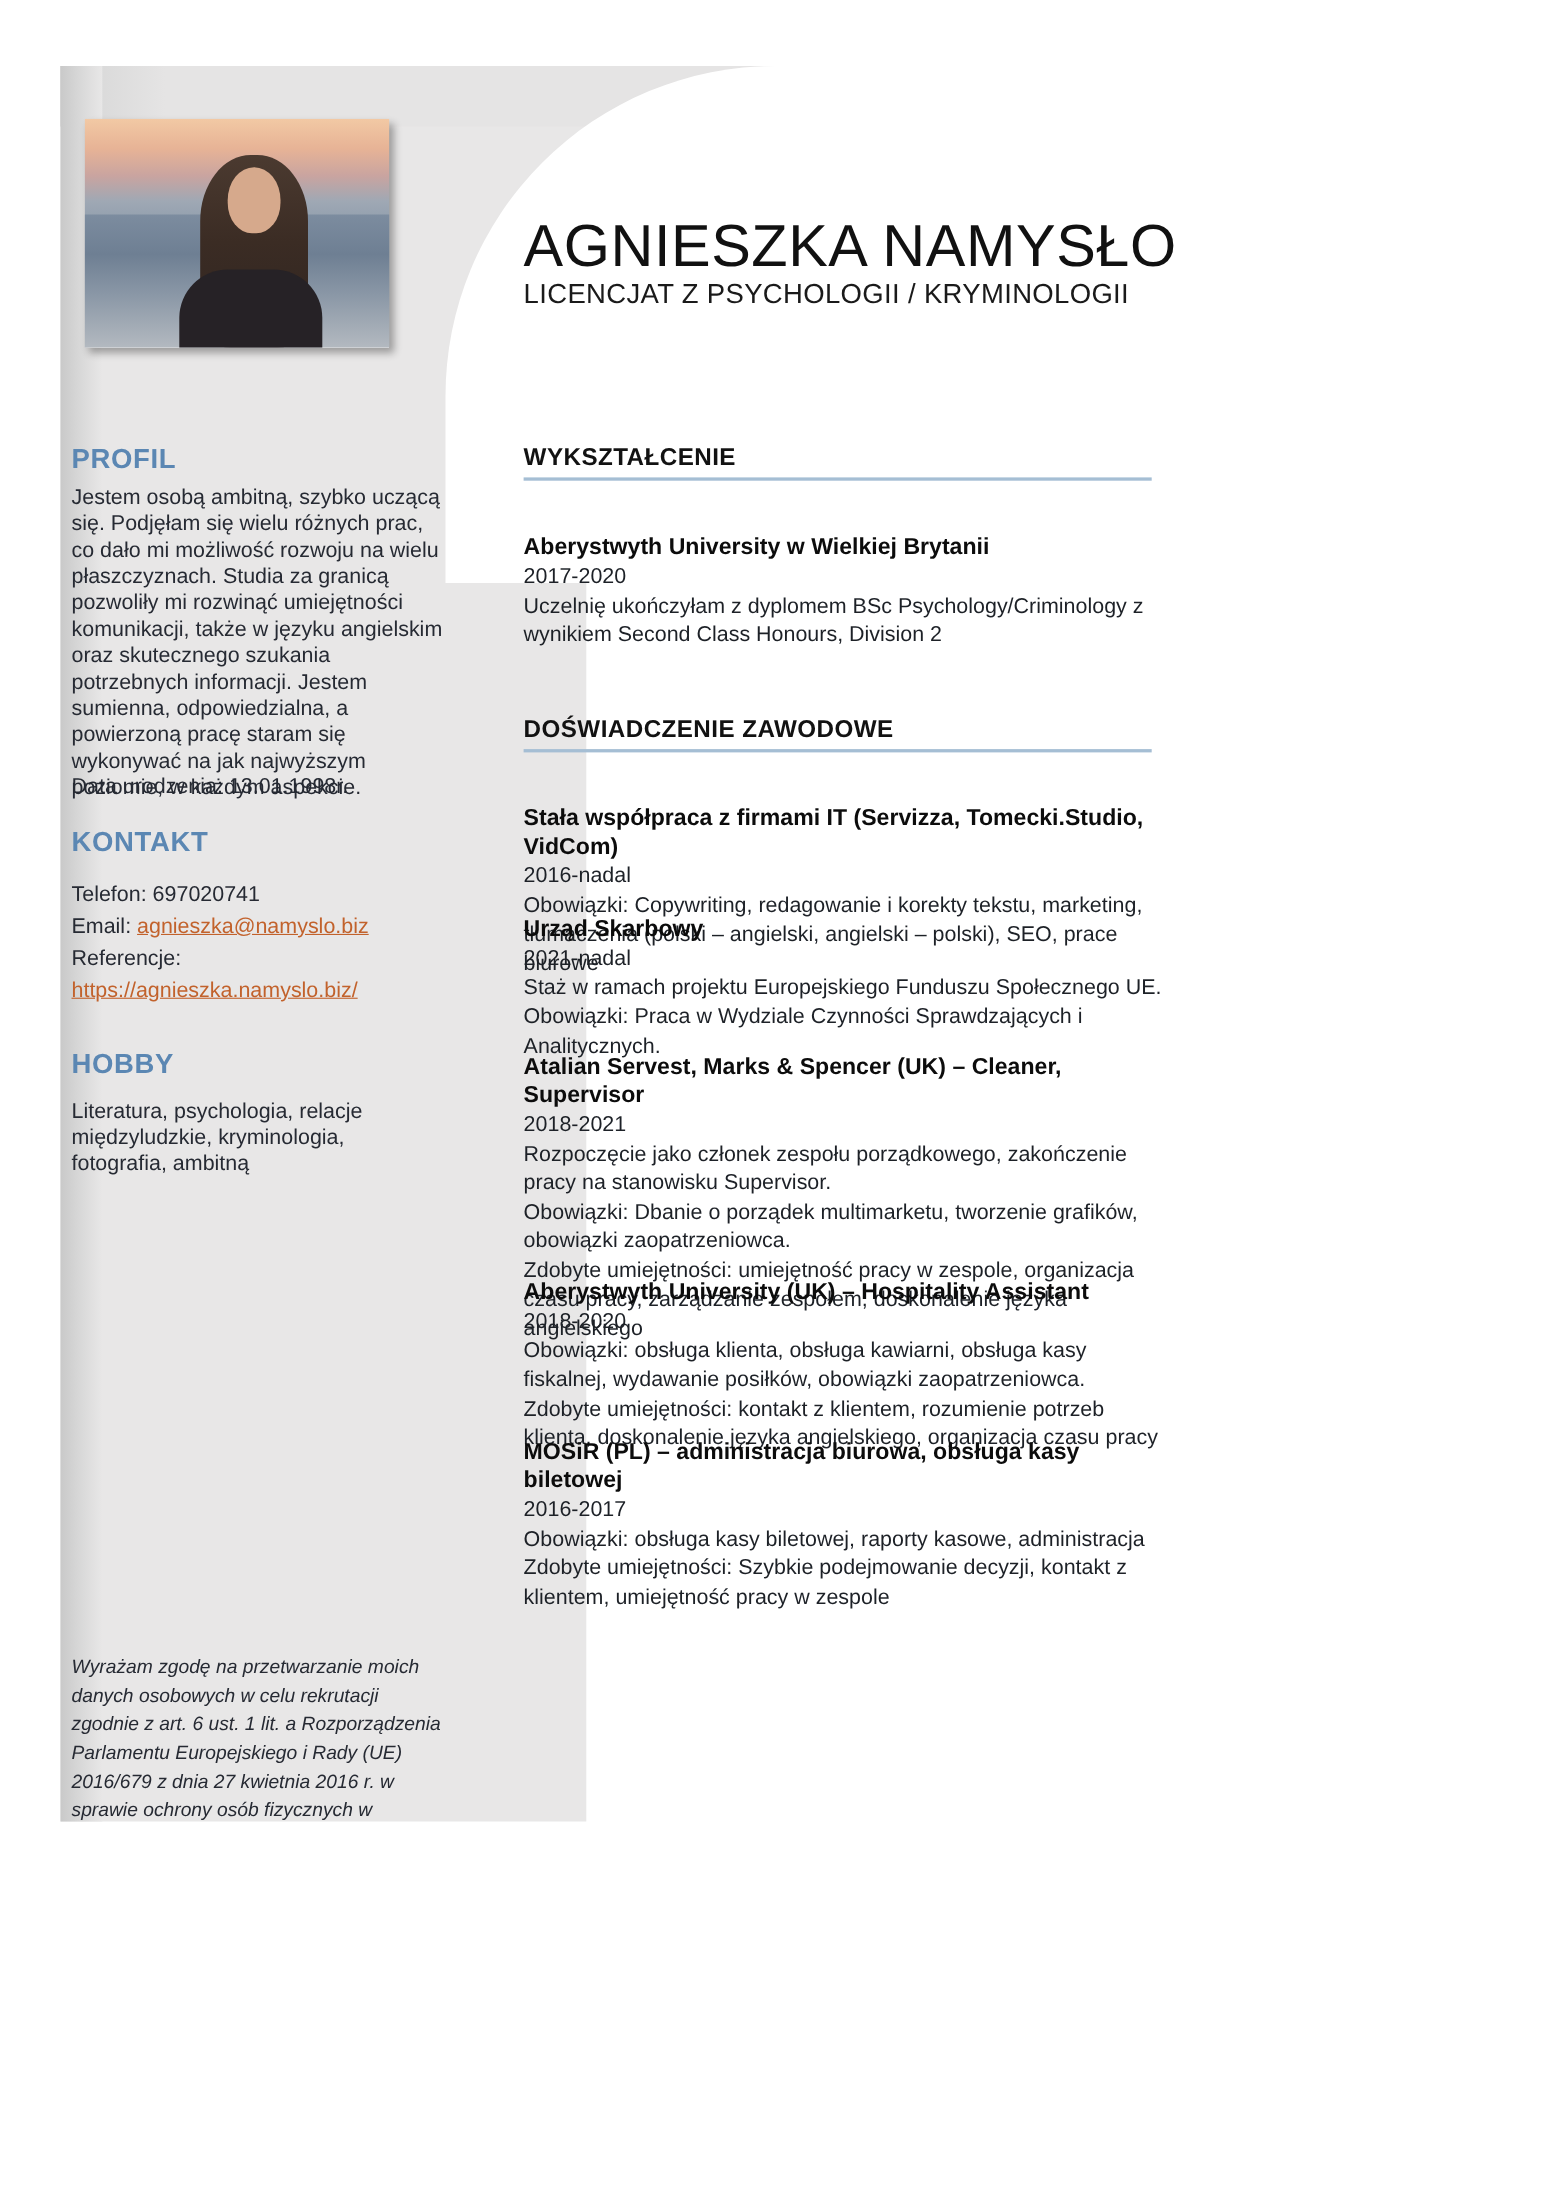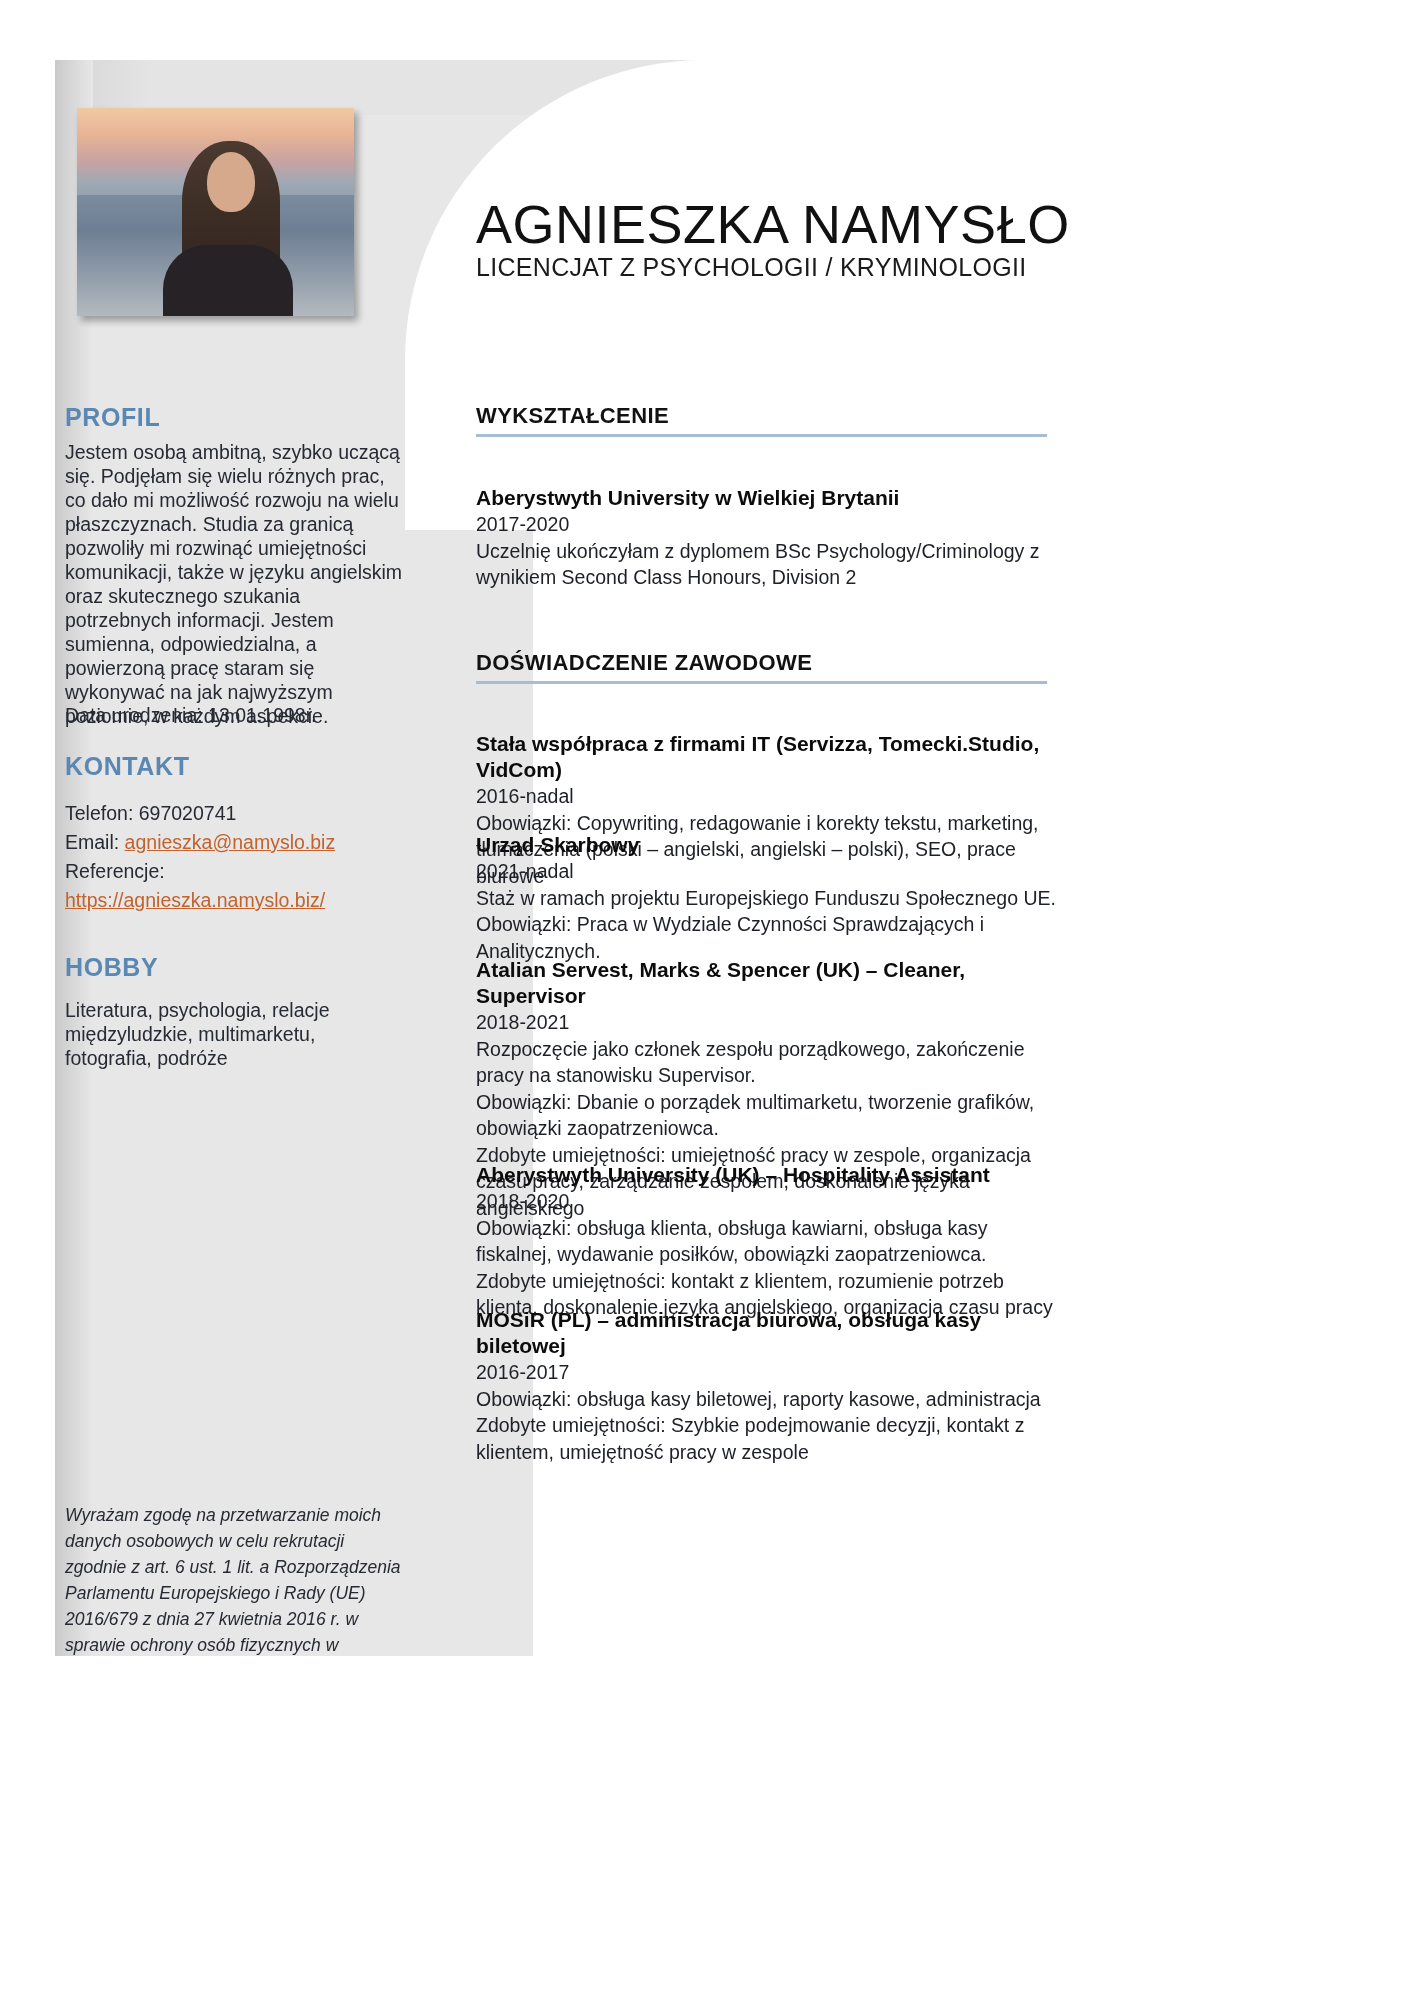--- a/index.html
+++ b/index.html
@@ -229,21 +229,21 @@
   <div class="side-p" style="top:830px;">
     <span>Email:</span>
     <span class="lnk">agnieszka@namyslo.biz</span>
   </div>
   <div class="side-p" style="top:859px;">Referencje:</div>
   <div class="side-p" style="top:888px;">
     <span class="lnk">https://agnieszka.namyslo.biz/</span>
   </div>
 
   <div class="side-h" style="top:953px;">HOBBY</div>
-  <div class="side-p" style="top:998px;">Literatura, psychologia, relacje międzyludzkie, multimarketu, fotografia, podróże</div>
+  <div class="side-p" style="top:998px;">Literatura, psychologia, relacje międzyludzkie, kryminologia, fotografia, ambitną</div>
 
   <div class="disclaimer">Wyrażam zgodę na przetwarzanie moich danych osobowych w celu rekrutacji zgodnie z art. 6 ust. 1 lit. a Rozporządzenia Parlamentu Europejskiego i Rady (UE) 2016/679 z dnia 27 kwietnia 2016 r. w sprawie ochrony osób fizycznych w związku z przetwarzaniem danych osobowych i w sprawie swobodnego przepływu takich danych oraz uchylenia dyrektywy 95/46/WE (ogólne rozporządzenie o ochronie danych)</div>
 
   <div class="signature">
     <svg width="300" height="90" viewBox="0 0 300 90" aria-hidden="true">
       <g fill="none" stroke="#4a55a8" stroke-width="2.1" stroke-linecap="round" stroke-linejoin="round">
         <path d="M8,62 C10,40 16,26 22,28 C27,30 24,48 20,58 C17,66 14,68 13,62"></path>
         <path d="M8,50 L30,47"></path>
         <path d="M30,58 C33,46 38,42 41,46 C44,50 40,60 37,62 C41,58 46,48 49,46 C53,44 52,54 50,62 C54,54 58,46 62,46"></path>
         <path d="M62,46 C64,44 66,46 65,50 C64,55 62,60 61,62"></path>

